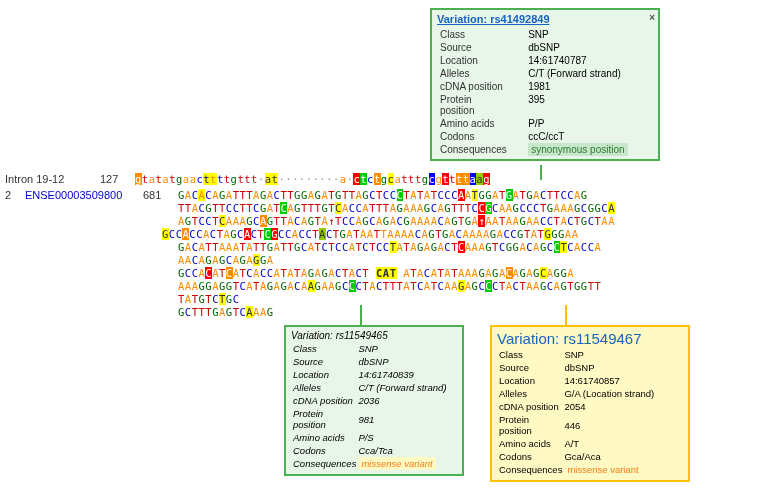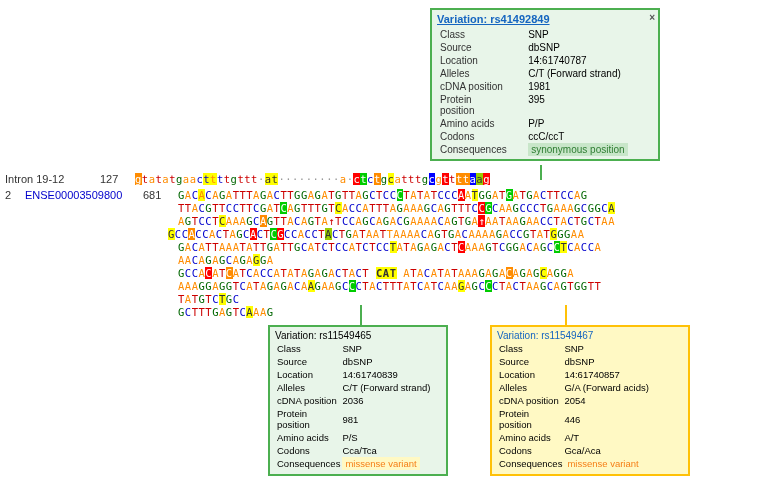--- a/index.html
+++ b/index.html
@@ -208,21 +208,21 @@
       <span style="color:#cc0000;">T</span><span style="color:#cc0000;">T</span><span style="color:#ff8c00;">A</span><span style="color:#0000cc;">C</span><span style="color:#006600;">G</span><span style="color:#cc0000;">T</span><span style="color:#cc0000;">T</span><span style="color:#0000cc;">C</span><span style="color:#0000cc;">C</span><span style="color:#cc0000;">T</span><span style="color:#cc0000;">T</span><span style="color:#0000cc;">C</span><span style="color:#006600;">G</span><span style="color:#ff8c00;">A</span><span style="color:#cc0000;">T</span><span class="bg-green" style="color:#fff;">C</span><span style="color:#ff8c00;">A</span><span style="color:#006600;">G</span><span style="color:#cc0000;">T</span><span style="color:#cc0000;">T</span><span style="color:#cc0000;">T</span><span style="color:#006600;">G</span><span style="color:#cc0000;">T</span><span class="bg-yellow" style="color:#333;">C</span><span style="color:#ff8c00;">A</span><span style="color:#0000cc;">C</span><span style="color:#0000cc;">C</span><span style="color:#ff8c00;">A</span><span style="color:#cc0000;">T</span><span style="color:#cc0000;">T</span><span style="color:#cc0000;">T</span><span style="color:#ff8c00;">A</span><span style="color:#006600;">G</span><span style="color:#ff8c00;">A</span><span style="color:#ff8c00;">A</span><span style="color:#ff8c00;">A</span><span style="color:#006600;">G</span><span style="color:#0000cc;">C</span><span style="color:#ff8c00;">A</span><span style="color:#006600;">G</span><span style="color:#cc0000;">T</span><span style="color:#cc0000;">T</span><span style="color:#cc0000;">T</span><span style="color:#0000cc;">C</span><span class="bg-red" style="color:#fff;">C</span><span class="bg-green" style="color:#fff;">G</span><span style="color:#0000cc;">C</span><span style="color:#ff8c00;">A</span><span style="color:#ff8c00;">A</span><span style="color:#006600;">G</span><span style="color:#0000cc;">C</span><span style="color:#0000cc;">C</span><span style="color:#0000cc;">C</span><span style="color:#cc0000;">T</span><span style="color:#006600;">G</span><span style="color:#ff8c00;">A</span><span style="color:#ff8c00;">A</span><span style="color:#ff8c00;">A</span><span style="color:#006600;">G</span><span style="color:#0000cc;">C</span><span style="color:#006600;">G</span><span style="color:#006600;">G</span><span style="color:#0000cc;">C</span><span class="bg-yellow" style="color:#333;">A</span>
     </span>
   </div>
 
   <div style="position: absolute; top: 214px; left: 178px; font-family:monospace; font-size:10.5px;">
     <span class="seq-line">
       <span style="color:#ff8c00;">A</span><span style="color:#006600;">G</span><span style="color:#cc0000;">T</span><span style="color:#0000cc;">C</span><span style="color:#0000cc;">C</span><span style="color:#cc0000;">T</span><span class="bg-yellow" style="color:#333;">C</span><span style="color:#ff8c00;">A</span><span style="color:#ff8c00;">A</span><span style="color:#ff8c00;">A</span><span style="color:#006600;">G</span><span style="color:#0000cc;">C</span><span class="bg-orange" style="color:#fff;">A</span><span style="color:#006600;">G</span><span style="color:#cc0000;">T</span><span style="color:#cc0000;">T</span><span style="color:#ff8c00;">A</span><span style="color:#0000cc;">C</span><span style="color:#ff8c00;">A</span><span style="color:#006600;">G</span><span style="color:#cc0000;">T</span><span style="color:#ff8c00;">A</span><span style="color:#cc0000;">↑</span><span style="color:#cc0000;">T</span><span style="color:#0000cc;">C</span><span style="color:#0000cc;">C</span><span style="color:#ff8c00;">A</span><span style="color:#006600;">G</span><span style="color:#0000cc;">C</span><span style="color:#ff8c00;">A</span><span style="color:#006600;">G</span><span style="color:#ff8c00;">A</span><span style="color:#0000cc;">C</span><span style="color:#006600;">G</span><span style="color:#ff8c00;">A</span><span style="color:#ff8c00;">A</span><span style="color:#ff8c00;">A</span><span style="color:#ff8c00;">A</span><span style="color:#0000cc;">C</span><span style="color:#ff8c00;">A</span><span style="color:#006600;">G</span><span style="color:#cc0000;">T</span><span style="color:#006600;">G</span><span style="color:#ff8c00;">A</span><span class="bg-red" style="color:#fff;">↑</span><span style="color:#ff8c00;">A</span><span style="color:#ff8c00;">A</span><span style="color:#cc0000;">T</span><span style="color:#ff8c00;">A</span><span style="color:#ff8c00;">A</span><span style="color:#006600;">G</span><span style="color:#ff8c00;">A</span><span style="color:#ff8c00;">A</span><span style="color:#0000cc;">C</span><span style="color:#0000cc;">C</span><span style="color:#cc0000;">T</span><span style="color:#ff8c00;">A</span><span style="color:#0000cc;">C</span><span style="color:#cc0000;">T</span><span style="color:#006600;">G</span><span style="color:#0000cc;">C</span><span style="color:#cc0000;">T</span><span style="color:#ff8c00;">A</span><span style="color:#ff8c00;">A</span>
     </span>
   </div>
 
-  <div style="position: absolute; top: 227px; left: 168px; font-family:monospace; font-size:10.5px;">
+  <div style="position: absolute; top: 227px; left: 162px; font-family:monospace; font-size:10.5px;">
     <span class="seq-line">
       <span class="bg-yellow" style="color:#333;">G</span><span style="color:#0000cc;">C</span><span style="color:#0000cc;">C</span><span class="bg-orange" style="color:#fff;">A</span><span style="color:#0000cc;">C</span><span style="color:#0000cc;">C</span><span style="color:#ff8c00;">A</span><span style="color:#0000cc;">C</span><span style="color:#cc0000;">T</span><span style="color:#ff8c00;">A</span><span style="color:#006600;">G</span><span style="color:#0000cc;">C</span><span class="bg-red" style="color:#fff;">A</span><span style="color:#0000cc;">C</span><span style="color:#cc0000;">T</span><span class="bg-green" style="color:#fff;">C</span><span class="bg-red" style="color:#fff;">G</span><span style="color:#0000cc;">C</span><span style="color:#0000cc;">C</span><span style="color:#ff8c00;">A</span><span style="color:#0000cc;">C</span><span style="color:#0000cc;">C</span><span style="color:#cc0000;">T</span><span class="bg-lime" style="color:#333;">A</span><span style="color:#0000cc;">C</span><span style="color:#cc0000;">T</span><span style="color:#006600;">G</span><span style="color:#ff8c00;">A</span><span style="color:#cc0000;">T</span><span style="color:#ff8c00;">A</span><span style="color:#ff8c00;">A</span><span style="color:#cc0000;">T</span><span style="color:#ff8c00;">T</span><span style="color:#ff8c00;">A</span><span style="color:#ff8c00;">A</span><span style="color:#ff8c00;">A</span><span style="color:#ff8c00;">A</span><span style="color:#0000cc;">C</span><span style="color:#ff8c00;">A</span><span style="color:#006600;">G</span><span style="color:#cc0000;">T</span><span style="color:#006600;">G</span><span style="color:#ff8c00;">A</span><span style="color:#0000cc;">C</span><span style="color:#ff8c00;">A</span><span style="color:#ff8c00;">A</span><span style="color:#ff8c00;">A</span><span style="color:#ff8c00;">A</span><span style="color:#006600;">G</span><span style="color:#ff8c00;">A</span><span style="color:#0000cc;">C</span><span style="color:#0000cc;">C</span><span style="color:#006600;">G</span><span style="color:#cc0000;">T</span><span style="color:#ff8c00;">A</span><span style="color:#cc0000;">T</span><span class="bg-yellow" style="color:#333;">G</span><span style="color:#006600;">G</span><span style="color:#006600;">G</span><span style="color:#ff8c00;">A</span><span style="color:#ff8c00;">A</span>
     </span>
   </div>
 
   <div style="position: absolute; top: 240px; left: 178px; font-family:monospace; font-size:10.5px;">
     <span class="seq-line">
       <span style="color:#006600;">G</span><span style="color:#ff8c00;">A</span><span style="color:#0000cc;">C</span><span style="color:#ff8c00;">A</span><span style="color:#cc0000;">T</span><span style="color:#cc0000;">T</span><span style="color:#ff8c00;">A</span><span style="color:#ff8c00;">A</span><span style="color:#ff8c00;">A</span><span style="color:#cc0000;">T</span><span style="color:#ff8c00;">A</span><span style="color:#cc0000;">T</span><span style="color:#cc0000;">T</span><span style="color:#006600;">G</span><span style="color:#ff8c00;">A</span><span style="color:#cc0000;">T</span><span style="color:#cc0000;">T</span><span style="color:#006600;">G</span><span style="color:#0000cc;">C</span><span style="color:#ff8c00;">A</span><span style="color:#cc0000;">T</span><span style="color:#0000cc;">C</span><span style="color:#cc0000;">T</span><span style="color:#0000cc;">C</span><span style="color:#0000cc;">C</span><span style="color:#ff8c00;">A</span><span style="color:#cc0000;">T</span><span style="color:#0000cc;">C</span><span style="color:#cc0000;">T</span><span style="color:#0000cc;">C</span><span style="color:#0000cc;">C</span><span class="bg-yellow" style="color:#333;">T</span><span style="color:#ff8c00;">A</span><span style="color:#cc0000;">T</span><span style="color:#ff8c00;">A</span><span style="color:#006600;">G</span><span style="color:#ff8c00;">A</span><span style="color:#006600;">G</span><span style="color:#ff8c00;">A</span><span style="color:#0000cc;">C</span><span style="color:#cc0000;">T</span><span class="bg-red" style="color:#fff;">C</span><span style="color:#ff8c00;">A</span><span style="color:#ff8c00;">A</span><span style="color:#ff8c00;">A</span><span style="color:#006600;">G</span><span style="color:#cc0000;">T</span><span style="color:#0000cc;">C</span><span style="color:#006600;">G</span><span style="color:#006600;">G</span><span style="color:#ff8c00;">A</span><span style="color:#0000cc;">C</span><span style="color:#ff8c00;">A</span><span style="color:#006600;">G</span><span style="color:#0000cc;">C</span><span class="bg-green" style="color:#fff;">C</span><span class="bg-yellow" style="color:#333;">T</span><span style="color:#0000cc;">C</span><span style="color:#ff8c00;">A</span><span style="color:#0000cc;">C</span><span style="color:#0000cc;">C</span><span style="color:#ff8c00;">A</span>
     </span>
   </div>
@@ -253,21 +253,21 @@
       <span style="color:#cc0000;">T</span><span style="color:#ff8c00;">A</span><span style="color:#cc0000;">T</span><span style="color:#006600;">G</span><span style="color:#cc0000;">T</span><span style="color:#0000cc;">C</span><span class="bg-yellow" style="color:#333;">T</span><span style="color:#006600;">G</span><span style="color:#0000cc;">C</span>
     </span>
   </div>
 
   <div style="position: absolute; top: 305px; left: 178px; font-family:monospace; font-size:10.5px;">
     <span class="seq-line">
       <span style="color:#006600;">G</span><span style="color:#0000cc;">C</span><span style="color:#cc0000;">T</span><span style="color:#cc0000;">T</span><span style="color:#cc0000;">T</span><span style="color:#006600;">G</span><span style="color:#ff8c00;">A</span><span style="color:#006600;">G</span><span style="color:#cc0000;">T</span><span style="color:#0000cc;">C</span><span class="bg-yellow" style="color:#333;">A</span><span style="color:#ff8c00;">A</span><span style="color:#ff8c00;">A</span><span style="color:#006600;">G</span>
     </span>
   </div>
 
-  <div class="popup-bottom-left" style="left: 268px; top: 325px; width: 160px;">
+  <div class="popup-bottom-left" style="left: 284px; top: 325px; width: 160px; font-style: italic;">
     <div class="popup-title" style="font-size:10px;">Variation: rs11549465</div>
     <table>
       <tbody>
           <tr>
             <td>Class</td>
             <td>SNP</td>
           </tr>
       <tr>
             <td>Source</td>
             <td>dbSNP</td>
@@ -298,38 +298,38 @@
           </tr>
       <tr>
             <td>Consequences</td>
             <td><span class="consequence-mis">missense variant</span></td>
           </tr>
     </tbody>
       </table>
   </div>
 
   <div class="popup-bottom-right" style="left: 490px; top: 325px; width: 200px;">
-    <div class="popup-title" style="font-size:10px; color:#1565c0;">Variation: rs11549467</div>
+    <div class="popup-title" style="font-size:15px; color:#1565c0;">Variation: rs11549467</div>
     <table>
       <tbody>
           <tr>
             <td>Class</td>
             <td>SNP</td>
           </tr>
       <tr>
             <td>Source</td>
             <td>dbSNP</td>
           </tr>
       <tr>
             <td>Location</td>
             <td>14:61740857</td>
           </tr>
       <tr>
             <td>Alleles</td>
-            <td>G/A (Forward acids)</td>
+            <td>G/A (Location strand)</td>
           </tr>
       <tr>
             <td>cDNA position</td>
             <td>2054</td>
           </tr>
       <tr>
             <td>Protein<br>position</td>
             <td>446</td>
           </tr>
       <tr>

